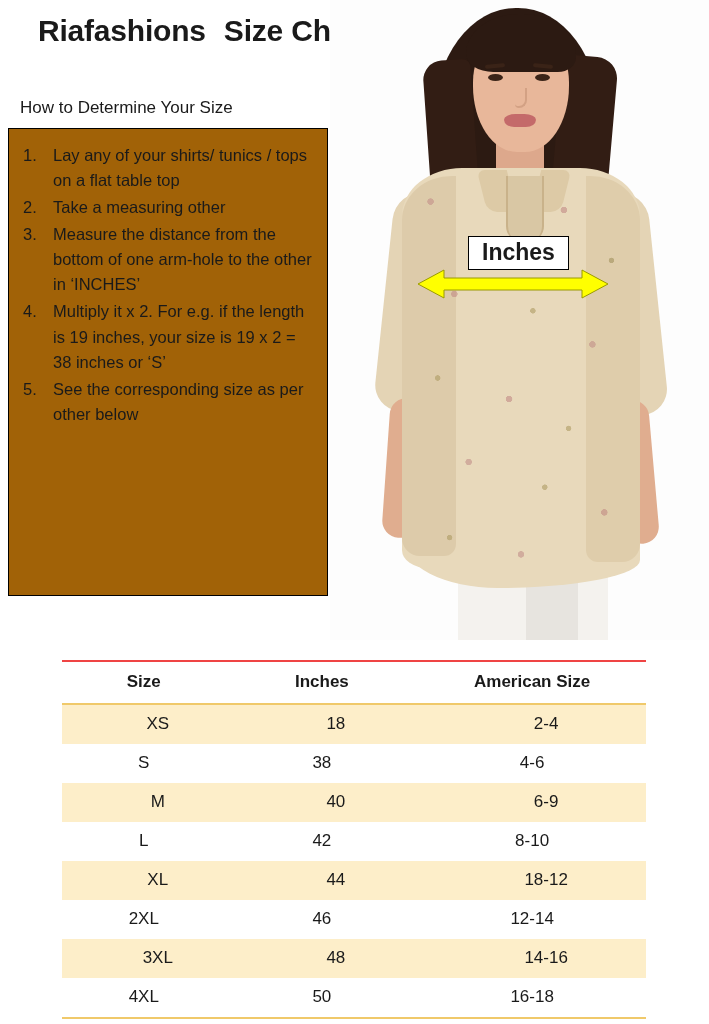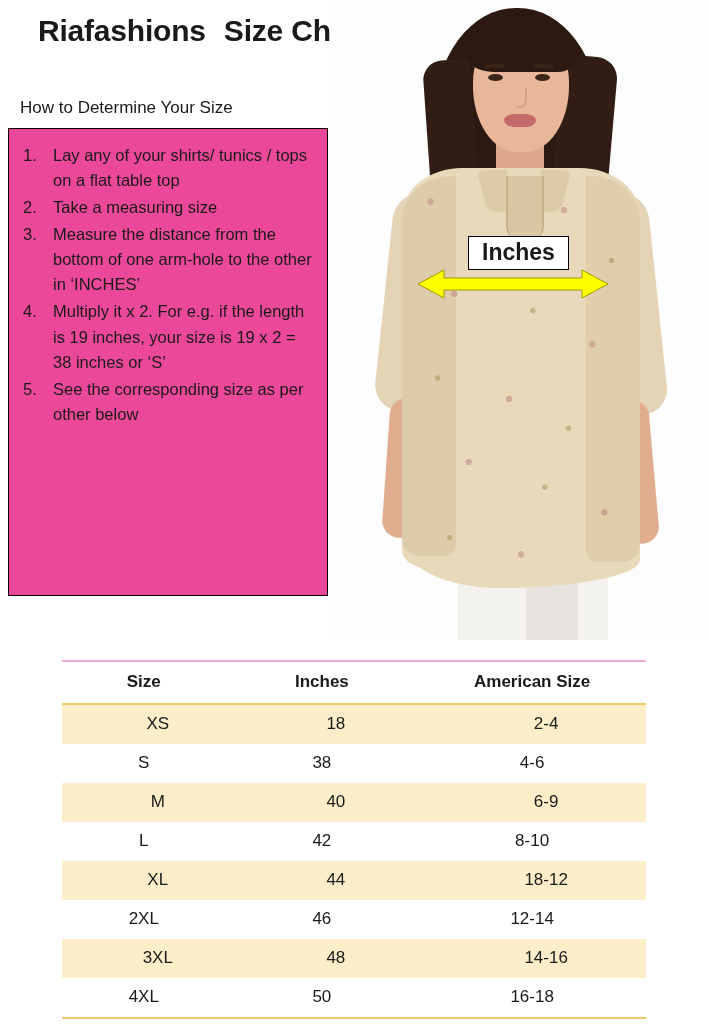--- a/index.html
+++ b/index.html
@@ -44,21 +44,21 @@
     font-size: 17px;
   }
   #instructions-box {
     position: absolute;
     top: 128px;
     left: 8px;
     width: 320px;
     height: 468px;
     border: 1px solid #000;
     box-sizing: border-box;
-    background: #ec4899;
+    background: #a16207;
     padding: 14px 10px 10px 8px;
   }
   ol.steps {
     margin: 0;
     padding: 0;
     list-style: none;
     counter-reset: stepcount;
   }
   ol.steps li {
     position: relative;
@@ -365,21 +365,21 @@
   }
   table.size-table th,
   table.size-table td {
     text-align: center;
     padding: 9px 0 10px 0;
     font-weight: normal;
   }
   table.size-table thead th {
     font-weight: bold;
     font-size: 17px;
-    border-top: 2px solid #f9a8d4;
+    border-top: 2px solid #ef4444;
     border-bottom: 2px solid #f0c96a;
     padding: 10px 0 11px 0;
   }
   table.size-table tbody tr.alt td {
     background: #fdeec9;
     padding-left: 28px;
   }
   table.size-table tbody tr:last-child td {
     border-bottom: 2px solid #f0c96a;
   }
@@ -393,21 +393,21 @@
 <div id="header">
   <span id="brand-title">Riafashions</span>
   <span id="chart-title">Size Chart</span>
 </div>
 
 <div id="howto-heading">How to Determine Your Size</div>
 
 <div id="instructions-box">
   <ol class="steps">
     <li>Lay any of your shirts/ tunics / tops on a flat table top</li>
-    <li>Take a measuring size</li>
+    <li>Take a measuring other</li>
     <li>Measure the distance from the bottom of one arm-hole to the other in ‘INCHES’</li>
     <li>Multiply it x 2. For e.g. if the length is 19 inches, your size is 19 x 2 = 38 inches or ‘S’</li>
     <li>See the corresponding size as per other below</li>
   </ol>
 </div>
 
 <div id="photo-area">
   <div id="photo-bg"></div>
   <div class="hair-back"></div>
   <div class="hair-left-strand"></div>

